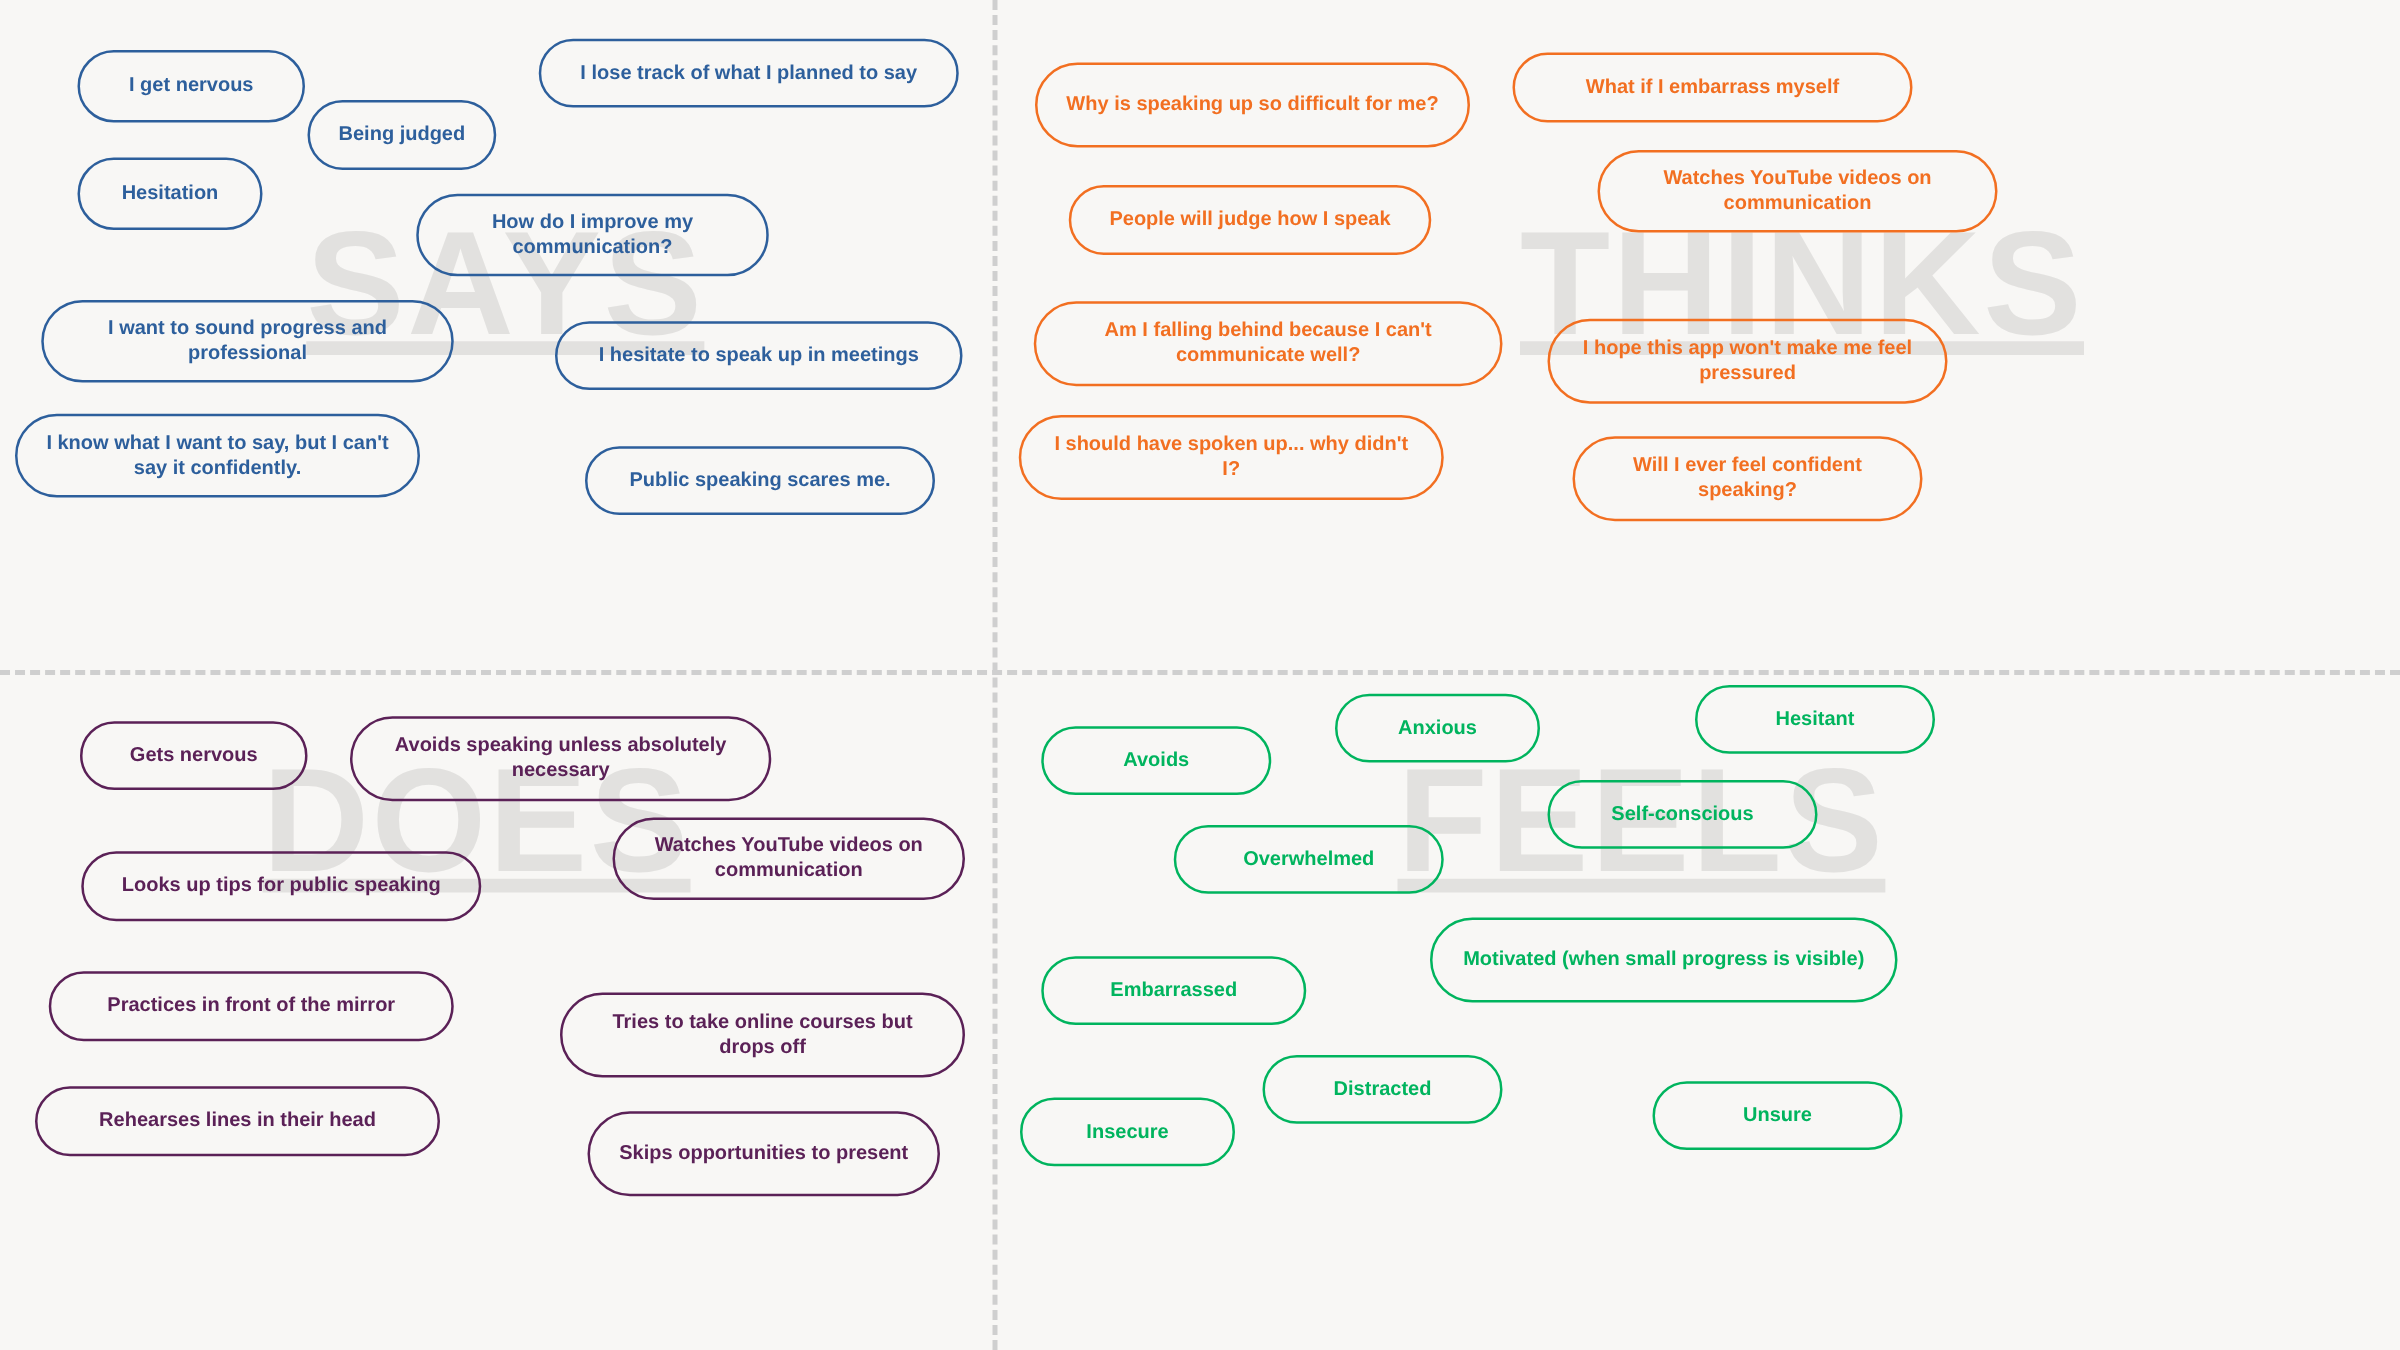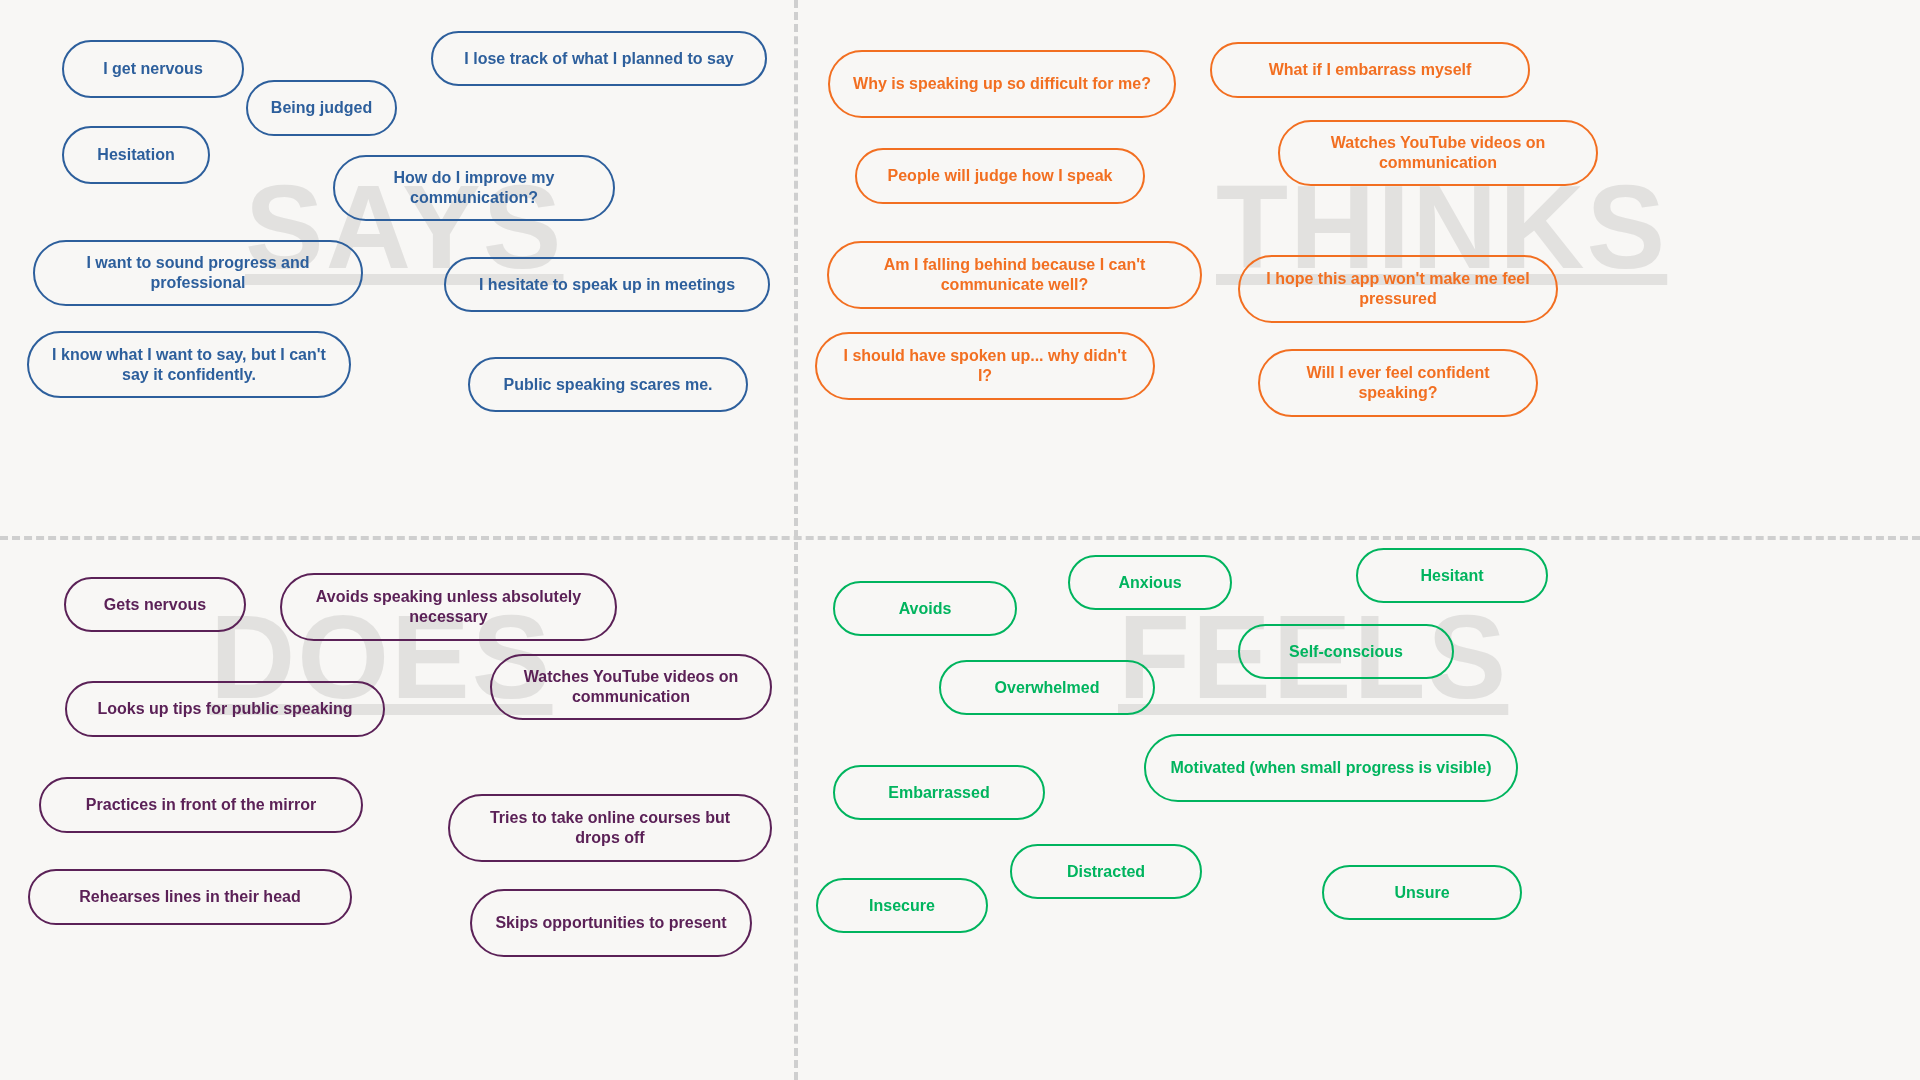--- a/index.html
+++ b/index.html
@@ -97,21 +97,21 @@
 
   <div class="quad says">
       <div class="watermark">SAYS</div>
       <div class="pill says" style="left: 62px; top: 40px; width: 182px; height: 58px;">I get nervous</div>
       <div class="pill says" style="left: 431px; top: 31px; width: 336px; height: 55px;">I lose track of what I planned to say</div>
       <div class="pill says" style="left: 246px; top: 80px; width: 151px; height: 56px;">Being judged</div>
       <div class="pill says" style="left: 62px; top: 126px; width: 148px; height: 58px;">Hesitation</div>
       <div class="pill says" style="left: 333px; top: 155px; width: 282px; height: 66px;">How do I improve my communication?</div>
       <div class="pill says" style="left: 33px; top: 240px; width: 330px; height: 66px;">I want to sound progress and professional</div>
       <div class="pill says" style="left: 444px; top: 257px; width: 326px; height: 55px;">I hesitate to speak up in meetings</div>
-      <div class="pill says" style="left: 27px; top: 331px; width: 324px; height: 67px;">I know what I want to say, but I can't say it confidently.</div>
+      <div class="pill says" style="left: 12px; top: 331px; width: 324px; height: 67px;">I know what I want to say, but I can't say it confidently.</div>
       <div class="pill says" style="left: 468px; top: 357px; width: 280px; height: 55px;">Public speaking scares me.</div>
     </div>
   <div class="quad thinks">
       <div class="watermark">THINKS</div>
       <div class="pill thinks" style="left: 30px; top: 50px; width: 348px; height: 68px;">Why is speaking up so difficult for me?</div>
       <div class="pill thinks" style="left: 412px; top: 42px; width: 320px; height: 56px;">What if I embarrass myself</div>
       <div class="pill thinks" style="left: 480px; top: 120px; width: 320px; height: 66px;">Watches YouTube videos on communication</div>
       <div class="pill thinks" style="left: 57px; top: 148px; width: 290px; height: 56px;">People will judge how I speak</div>
       <div class="pill thinks" style="left: 29px; top: 241px; width: 375px; height: 68px;">Am I falling behind because I can't communicate well?</div>
       <div class="pill thinks" style="left: 440px; top: 255px; width: 320px; height: 68px;">I hope this app won't make me feel pressured</div>

